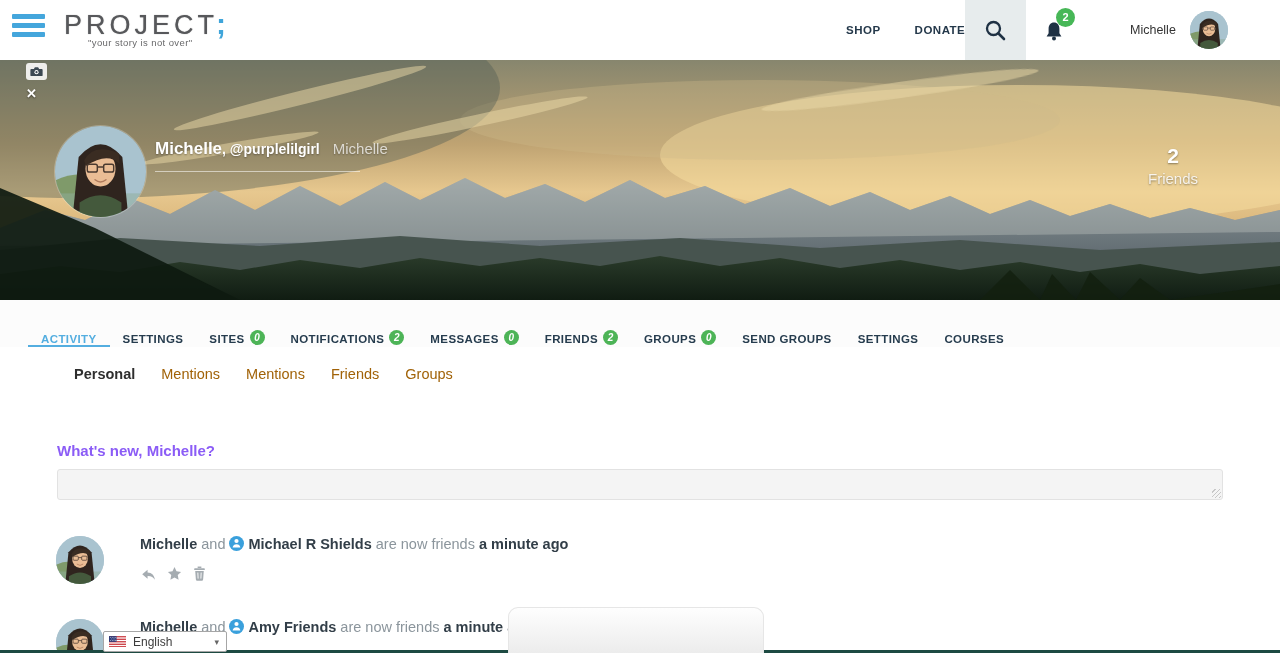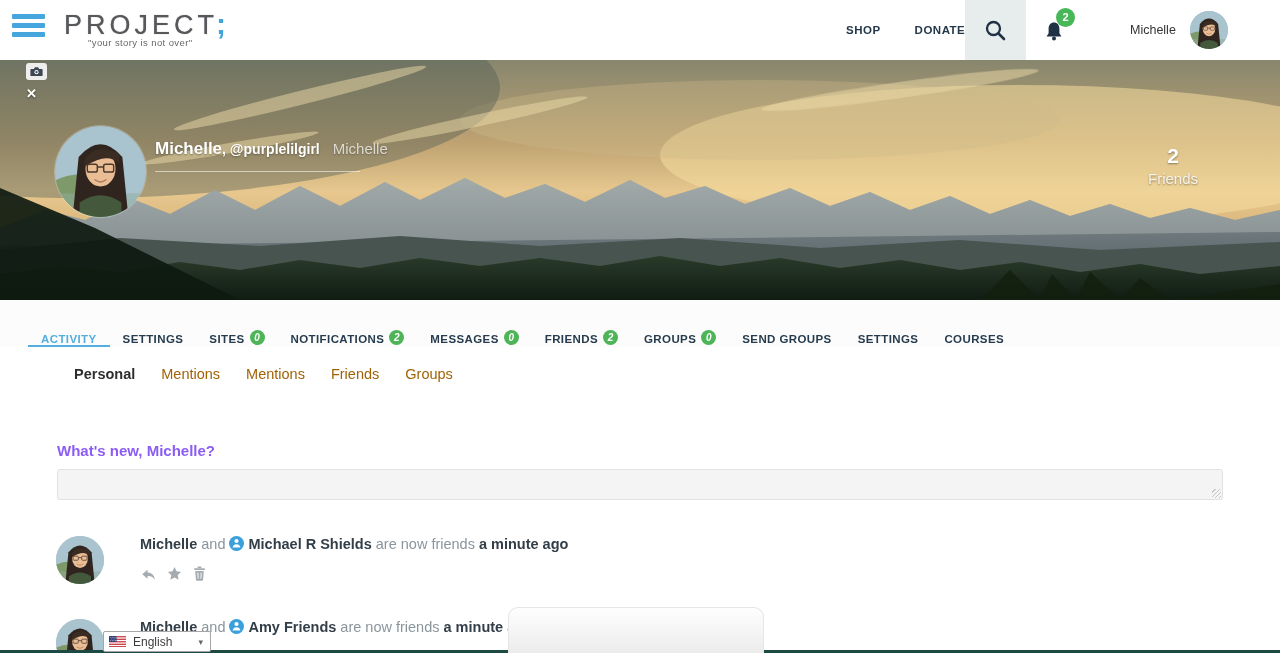--- a/index.html
+++ b/index.html
@@ -89,21 +89,21 @@
   .fbold { font-weight:700; color:#323e48; }
   .member-icon { display:inline-block; width:15px; height:15px; vertical-align:-2px; margin-right:4px; }
   .factions { margin-top:14px; display:flex; gap:11px; align-items:center; }
   .fact-btn { border:0; background:transparent; padding:0; cursor:pointer; line-height:0; }
 
   
   .bottom-panel { position:absolute; left:508px; top:607px; width:256px; height:46px; z-index:4;
     background:linear-gradient(180deg,#fefefe,#ececec); border:1px solid #e6e6e6; border-bottom:none;
     border-radius:10px 10px 0 0; }
   .footer-line { position:absolute; left:0; top:650px; width:1280px; height:3px; background:#1d4a42; z-index:3; }
-  .langsel { position:absolute; left:103px; top:631px; width:108px; height:21px; background:#fff;
+  .langsel { position:absolute; left:103px; top:631px; width:124px; height:21px; background:#fff;
     border:1px solid #a6a6a6; border-radius:2px; display:flex; align-items:center; cursor:pointer; z-index:6; }
   .langsel .flag { margin-left:5px; line-height:0; }
   .langsel .llabel { font-size:12px; color:#3c3c3c; margin-left:7px; }
   .langsel .caret { margin-left:auto; margin-right:7px; font-size:9px; color:#666; }
 </style>
 </head>
 <body>
 
 <svg class="hiddefs" xmlns="http://www.w3.org/2000/svg">
   <symbol id="av" viewBox="0 0 100 100">

